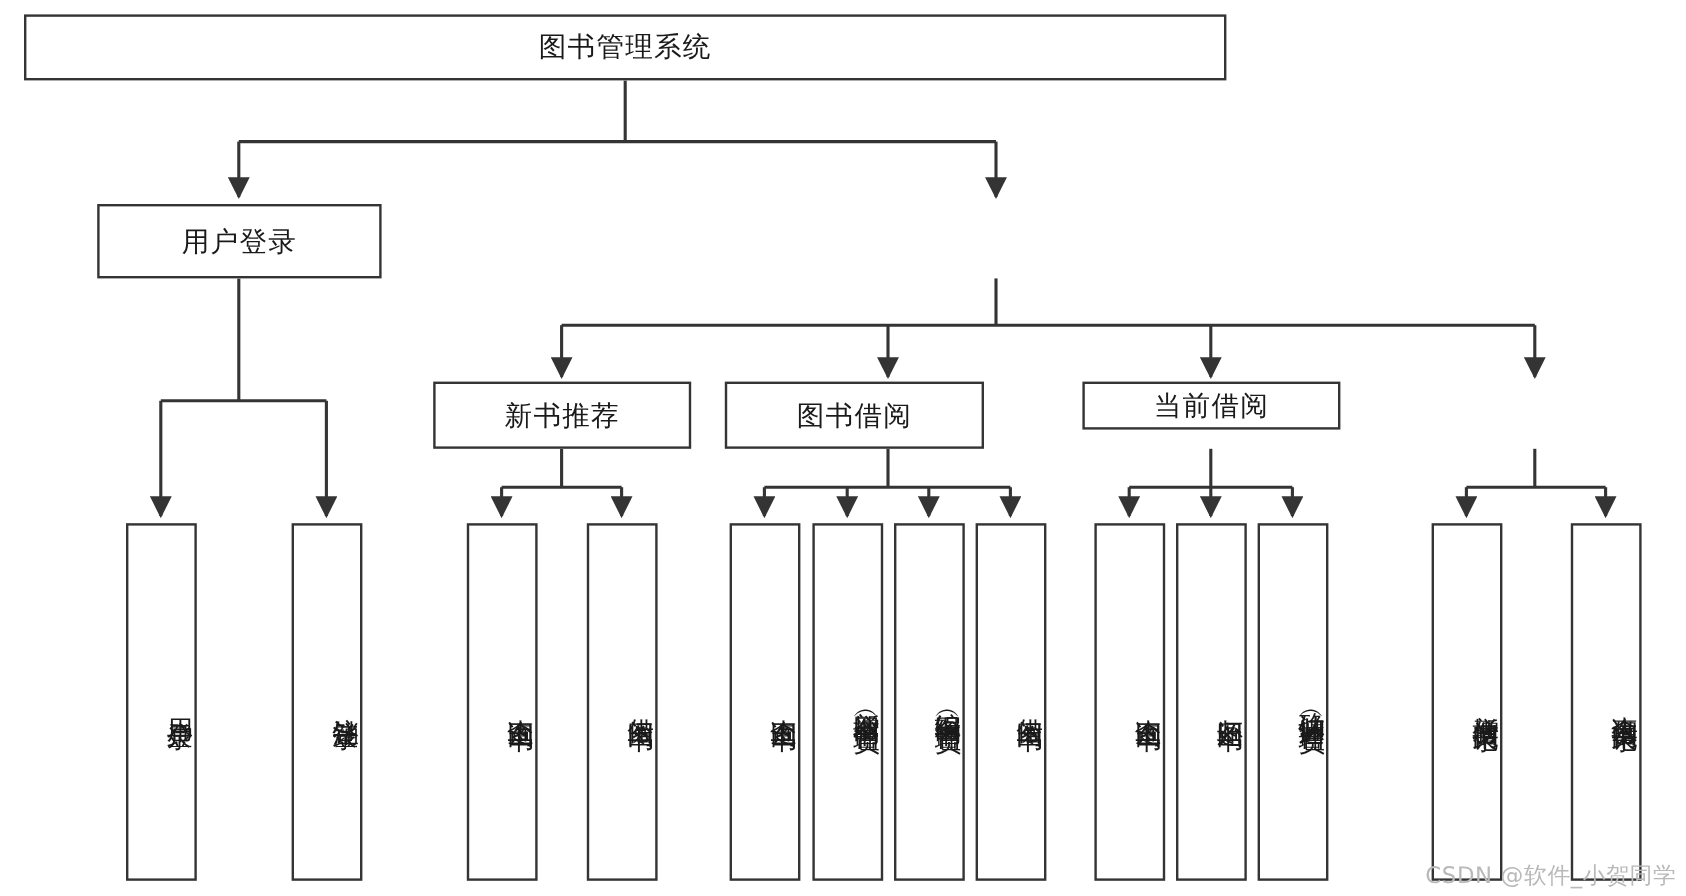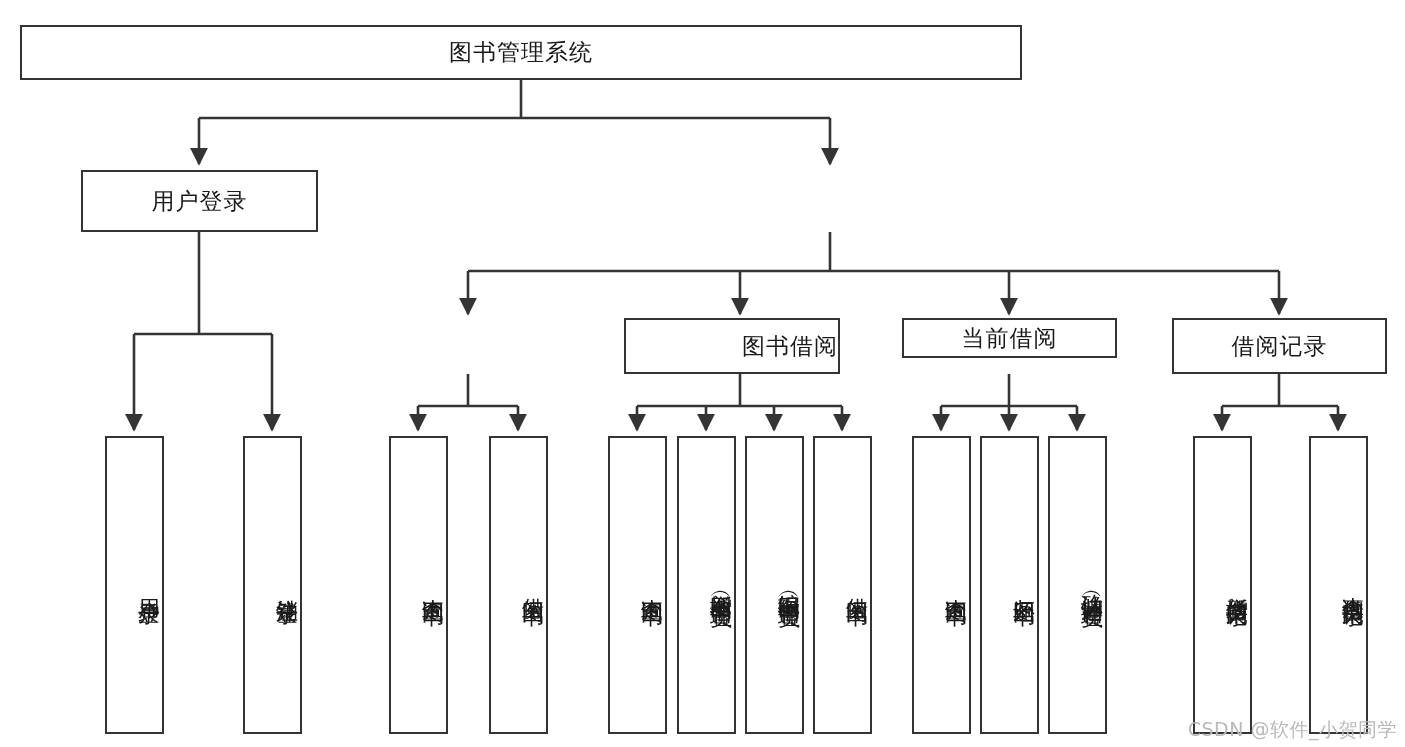--- a/index.html
+++ b/index.html
@@ -118,41 +118,41 @@
       <path d="M 1009,406 L 1009,430" marker-end="url(#arrow)"></path>
       <path d="M 1077,406 L 1077,430" marker-end="url(#arrow)"></path>
 
       <path d="M 1279,374 L 1279,406"></path>
       <path d="M 1222,406 L 1338,406"></path>
       <path d="M 1222,406 L 1222,430" marker-end="url(#arrow)"></path>
       <path d="M 1338,406 L 1338,430" marker-end="url(#arrow)"></path>
     </g>
   </svg>
 
-  <div class="node horiz" style="left:20px; top:12px; width:1002px; height:55px;margin-top:13px;">
+  <div class="node horiz" style="left:20px; top:12px; width:1002px; height:55px;">
     <span class="label">图书管理系统</span>
   </div>
 
   <div class="node horiz" style="left:81px; top:170px; width:237px; height:62px;">
     <span class="label">用户登录</span>
   </div>
 
 
-
-  <div class="node horiz" style="left:624px; top:318px; width:216px; height:56px;justify-content:flex-end;">
+  <div class="node horiz" style="left:361px; top:318px; width:215px; height:56px;">
+    <span class="label">新书推荐</span>
+  </div>
+
+  <div class="node horiz" style="left:604px; top:318px; width:216px; height:56px;">
     <span class="label">图书借阅</span>
   </div>
 
   <div class="node horiz" style="left:902px; top:318px; width:215px; height:40px;">
     <span class="label">当前借阅</span>
   </div>
 
-  <div class="node horiz" style="left:1172px; top:318px; width:215px; height:56px;">
-    <span class="label">借阅记录</span>
-  </div>
 
   <div class="node vert" style="left:105px; top:436px; width:59px; height:298px;">
     <span class="label">用户登录</span>
   </div>
 
   <div class="node vert" style="left:243px; top:436px; width:59px; height:298px;">
     <span class="label">注销登录</span>
   </div>
 
   <div class="node vert" style="left:389px; top:436px; width:59px; height:298px;">

